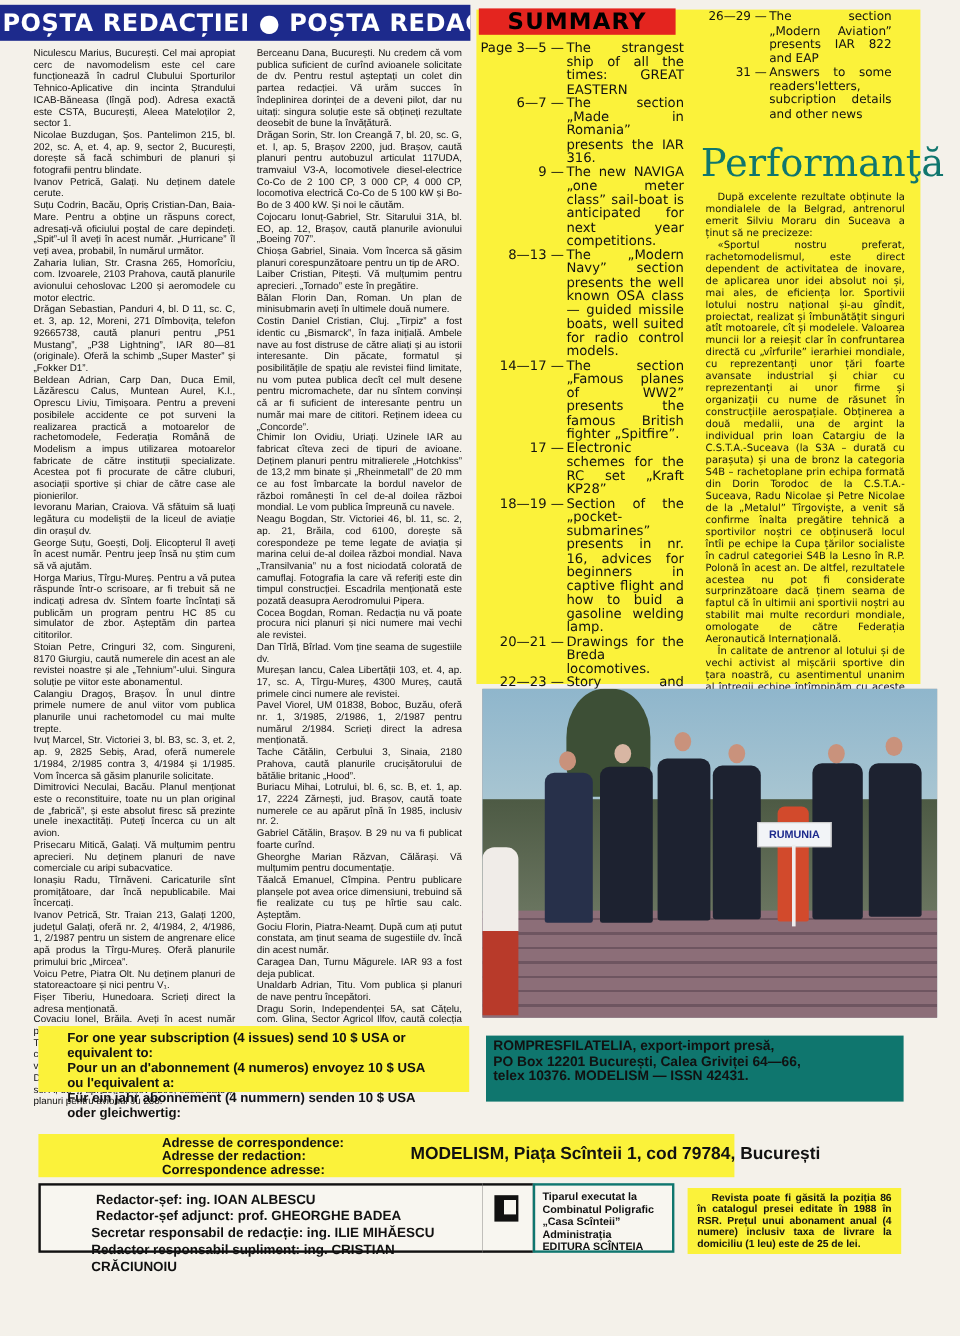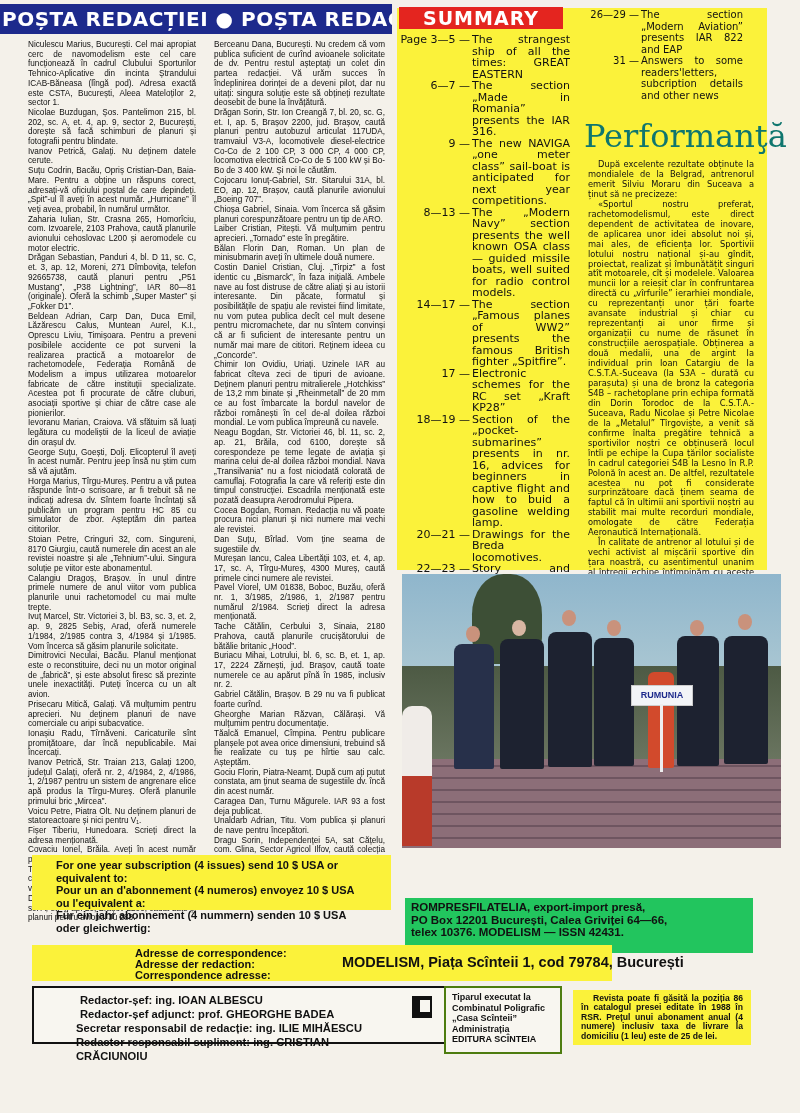--- a/index.html
+++ b/index.html
@@ -8,21 +8,21 @@
   
   .posta-header{left:0;top:4px;width:392px;height:30px;background:#1d2a8c;color:#fff;font-family:"DejaVu Sans",sans-serif;font-weight:bold;font-size:20px;line-height:30px;letter-spacing:0.5px;white-space:nowrap;overflow:hidden;}
   .posta-header span{display:inline-block;padding-left:2px;}
   .letters{top:40px;font-size:8.2px;line-height:9.7px;text-align:justify;}
   .letters p{margin:0;}
   .letters b{font-weight:normal;}
   .col1{left:28px;width:168px;}
   .col2{left:214px;width:171px;}
   
   .yellow-panel{left:397px;top:8px;width:370px;height:562px;background:#fbf23a;}
-  .summary-title{left:399px;top:7px;width:164px;height:22px;background:#e4251f;color:#ffffff;font-weight:bold;font-size:19px;line-height:22px;text-align:center;letter-spacing:1px;font-family:"DejaVu Sans",sans-serif;}
+  .summary-title{left:399px;top:7px;width:164px;height:22px;background:#e4251f;color:#000000;font-weight:bold;font-size:19px;line-height:22px;text-align:center;letter-spacing:1px;font-family:"DejaVu Sans",sans-serif;}
   .summary-list{left:400px;top:34px;width:170px;font-family:"DejaVu Sans",sans-serif;font-size:11px;line-height:11.5px;}
   .summary-item{display:flex;margin-bottom:0px;}
   .summary-item .pages{width:70px;flex:0 0 70px;text-align:right;white-space:nowrap;}
   .summary-item .desc{flex:1;text-align:justify;padding-left:2px;}
   .summary-list2{left:583px;top:9px;width:160px;font-family:"DejaVu Sans",sans-serif;font-size:10px;line-height:11.5px;}
   .summary-list2 .pages{width:56px;flex:0 0 56px;}
   .perf-title{left:584px;top:118px;font-family:"DejaVu Serif",serif;font-size:32px;line-height:36px;color:#0f766e;}
   .perf-body{left:588px;top:160px;width:166px;font-family:"DejaVu Sans",sans-serif;font-size:8.3px;line-height:9.95px;text-align:justify;}
   .perf-body p{margin:0;text-indent:10px;}
   
@@ -32,29 +32,29 @@
   .pavement{position:absolute;left:0;top:185px;width:100%;height:90px;background:repeating-linear-gradient(0deg,#8c6e78 0 10px,#6e5560 10px 12px),#8c6e78;}
   .tree{position:absolute;left:70px;top:0;width:70px;height:90px;border-radius:45% 45% 30% 30%;background:#3d4f36;}
   .person{position:absolute;background:#1d2230;border-radius:8px 8px 2px 2px;}
   .head{position:absolute;width:14px;height:16px;border-radius:50%;background:#c9927c;}
   .rumunia-sign{position:absolute;left:229px;top:111px;width:60px;height:19px;background:#f2f4f7;color:#1d2a8c;font-weight:bold;font-size:9px;line-height:19px;text-align:center;border:1px solid #ccc;}
   .sign-pole{position:absolute;left:258px;top:130px;width:3px;height:68px;background:#eee;}
   .child-red{position:absolute;left:246px;top:98px;width:26px;height:96px;background:#d24a2c;border-radius:6px 6px 2px 2px;}
   .child-left{position:absolute;left:0;top:132px;width:30px;height:140px;background:linear-gradient(#f0ece8 0 50%,#b83a2a 50%);border-radius:10px 10px 0 0;}
   
   .sub-box{left:32px;top:855px;width:359px;height:55px;background:#fbf23a;font-weight:bold;font-size:11px;line-height:12.5px;padding:4px 24px;box-sizing:border-box;}
-  .rompres-box{left:405px;top:898px;width:348px;height:55px;background:#22c55e;font-weight:bold;font-size:11.5px;line-height:12.5px;padding:3px 6px;box-sizing:border-box;}
+  .rompres-box{left:405px;top:863px;width:348px;height:55px;background:#0f766e;font-weight:bold;font-size:11.5px;line-height:12.5px;padding:3px 6px;box-sizing:border-box;}
   .addr-box{left:32px;top:945px;width:580px;height:36px;background:#fbf23a;font-weight:bold;}
   .addr-labels{position:absolute;left:103px;top:3px;font-size:11px;line-height:11px;}
   .addr-main{position:absolute;left:310px;top:9px;font-size:14.5px;white-space:nowrap;}
   .staff-box{left:32px;top:986px;width:372px;height:58px;border:2px solid #111;box-sizing:border-box;font-weight:bold;font-size:11.2px;line-height:14px;padding:5px 0 0 42px;background:#f8f6f0;}
   .logo-box{left:402px;top:986px;width:44px;height:58px;border:2px solid #111;border-left:none;box-sizing:border-box;background:#f8f6f0;}
   .logo-icon{position:absolute;left:10px;top:8px;width:20px;height:22px;background:#111;}
   .logo-icon:after{content:"";position:absolute;left:8px;top:4px;width:10px;height:12px;background:#f8f6f0;}
-  .print-box{left:444px;top:986px;width:118px;height:68px;border:2px solid #4d7c0f;box-sizing:border-box;font-weight:bold;font-size:9px;line-height:10.5px;padding:4px 6px;background:#f8f6f0;}
+  .print-box{left:444px;top:986px;width:118px;height:58px;border:2px solid #0f766e;box-sizing:border-box;font-weight:bold;font-size:9px;line-height:10.5px;padding:4px 6px;background:#f8f6f0;}
   .catalog-box{left:573px;top:990px;width:178px;height:55px;background:#fbf23a;font-weight:bold;font-size:8.6px;line-height:9.4px;padding:4px 8px;box-sizing:border-box;text-align:justify;}
   .ital-text{text-indent:12px;}
 </style>
 </head>
 <body>
 
 <div class="abs posta-header">
   <span>POȘTA REDACȚIEI ● POȘTA REDACȚIEI</span>
 </div>
 
@@ -65,42 +65,42 @@
     <p><b>Suțu Codrin,</b><span> Bacău, Opriș Cristian-Dan, Baia-Mare. Pentru a obține un răspuns corect, adresați-vă oficiului poștal de care depindeți. „Spit”-ul îl aveți în acest număr. „Hurricane” îl veți avea, probabil, în numărul următor.</span></p>
     <p><b>Zaharia Iulian,</b><span> Str. Crasna 265, Homorîciu, com. Izvoarele, 2103 Prahova, caută planurile avionului cehoslovac L200 și aeromodele cu motor electric.</span></p>
     <p><b>Drăgan Sebastian,</b><span> Panduri 4, bl. D 11, sc. C, et. 3, ap. 12, Moreni, 271 Dîmbovița, telefon 92665738, caută planuri pentru „P51 Mustang”, „P38 Lightning”, IAR 80—81 (originale). Oferă la schimb „Super Master” și „Fokker D1”.</span></p>
     <p><b>Beldean Adrian, Carp Dan, Duca Emil, Lăzărescu Calus, Muntean Aurel, K.I., Oprescu Liviu,</b><span> Timișoara. Pentru a preveni posibilele accidente ce pot surveni la realizarea practică a motoarelor de rachetomodele, Federația Română de Modelism a impus utilizarea motoarelor fabricate de către instituții specializate. Acestea pot fi procurate de către cluburi, asociații sportive și chiar de către case ale pionierilor.</span></p>
     <p><b>Ievoranu Marian,</b><span> Craiova. Vă sfătuim să luați legătura cu modeliștii de la liceul de aviație din orașul dv.</span></p>
     <p><b>George Suțu,</b><span> Goești, Dolj. Elicopterul îl aveți în acest număr. Pentru jeep însă nu știm cum să vă ajutăm.</span></p>
     <p><b>Horga Marius,</b><span> Tîrgu-Mureș. Pentru a vă putea răspunde într-o scrisoare, ar fi trebuit să ne indicați adresa dv. Sîntem foarte încîntați să publicăm un program pentru HC 85 cu simulator de zbor. Așteptăm din partea cititorilor.</span></p>
     <p><b>Stoian Petre,</b><span> Cringuri 32, com. Singureni, 8170 Giurgiu, caută numerele din acest an ale revistei noastre și ale „Tehnium”-ului. Singura soluție pe viitor este abonamentul.</span></p>
     <p><b>Calangiu Dragoș,</b><span> Brașov. În unul dintre primele numere de anul viitor vom publica planurile unui rachetomodel cu mai multe trepte.</span></p>
     <p><b>Ivuț Marcel,</b><span> Str. Victoriei 3, bl. B3, sc. 3, et. 2, ap. 9, 2825 Sebiș, Arad, oferă numerele 1/1984, 2/1985 contra 3, 4/1984 și 1/1985. Vom încerca să găsim planurile solicitate.</span></p>
-    <p><b>Dimitrovici Neculai,</b><span> Bacău. Planul menționat este o reconstituire, deci nu un motor original de „fabrică”, și este absolut firesc să prezinte unele inexactități. Puteți încerca cu un alt avion.</span></p>
+    <p><b>Dimitrovici Neculai,</b><span> Bacău. Planul menționat este o reconstituire, toate nu un plan original de „fabrică”, și este absolut firesc să prezinte unele inexactități. Puteți încerca cu un alt avion.</span></p>
     <p><b>Prisecaru Mitică,</b><span> Galați. Vă mulțumim pentru aprecieri. Nu deținem planuri de nave comerciale cu aripi subacvatice.</span></p>
     <p><b>Ionașiu Radu,</b><span> Tîrnăveni. Caricaturile sînt promițătoare, dar încă nepublicabile. Mai încercați.</span></p>
     <p><b>Ivanov Petrică,</b><span> Str. Traian 213, Galați 1200, județul Galați, oferă nr. 2, 4/1984, 2, 4/1986, 1, 2/1987 pentru un sistem de angrenare elice apă produs la Tîrgu-Mureș. Oferă planurile primului bric „Mircea”.</span></p>
     <p><b>Voicu Petre,</b><span> Piatra Olt. Nu deținem planuri de statoreactoare și nici pentru V₁.</span></p>
     <p><b>Fișer Tiberiu,</b><span> Hunedoara. Scrieți direct la adresa menționată.</span></p>
     <p><b>Covaciu Ionel,</b><span> Brăila. Aveți în acest număr planurile solicitate.</span></p>
     <p><b>Tătaru Vasile,</b><span> Iași. Nu deținem decît planurile crucișătorului „Elisabeta”, care în cursul anului viitor va împlini 100 de ani.</span></p>
     <p><b>Dinulescu Eduard,</b><span> Str. Muncitorilor 20, bl. B1, sc. A, et. 4, ap. 20, Brașov 2200, caută date și planuri pentru avionul Ju 288.</span></p>
   </div>
 <div class="abs letters col2" id="col2">
     <p><b>Berceanu Dana,</b><span> București. Nu credem că vom publica suficient de curînd avioanele solicitate de dv. Pentru restul așteptați un colet din partea redacției. Vă urăm succes în îndeplinirea dorinței de a deveni pilot, dar nu uitați: singura soluție este să obțineți rezultate deosebit de bune la învățătură.</span></p>
     <p><b>Drăgan Sorin,</b><span> Str. Ion Creangă 7, bl. 20, sc. G, et. I, ap. 5, Brașov 2200, jud. Brașov, caută planuri pentru autobuzul articulat 117UDA, tramvaiul V3-A, locomotivele diesel-electrice Co-Co de 2 100 CP, 3 000 CP, 4 000 CP, locomotiva electrică Co-Co de 5 100 kW și Bo-Bo de 3 400 kW. Și noi le căutăm.</span></p>
     <p><b>Cojocaru Ionuț-Gabriel,</b><span> Str. Sitarului 31A, bl. EO, ap. 12, Brașov, caută planurile avionului „Boeing 707”.</span></p>
     <p><b>Chioșa Gabriel,</b><span> Sinaia. Vom încerca să găsim planuri corespunzătoare pentru un tip de ARO.</span></p>
     <p><b>Laiber Cristian,</b><span> Pitești. Vă mulțumim pentru aprecieri. „Tornado” este în pregătire.</span></p>
     <p><b>Bălan Florin Dan,</b><span> Roman. Un plan de minisubmarin aveți în ultimele două numere.</span></p>
     <p><b>Costin Daniel Cristian,</b><span> Cluj. „Tirpiz” a fost identic cu „Bismarck”, în faza inițială. Ambele nave au fost distruse de către aliați și au istorii interesante. Din păcate, formatul și posibilitățile de spațiu ale revistei fiind limitate, nu vom putea publica decît cel mult desene pentru micromachete, dar nu sîntem convinși că ar fi suficient de interesante pentru un număr mai mare de cititori. Reținem ideea cu „Concorde”.</span></p>
     <p><b>Chimir Ion Ovidiu,</b><span> Uriați. Uzinele IAR au fabricat cîteva zeci de tipuri de avioane. Deținem planuri pentru mitralierele „Hotchkiss” de 13,2 mm binate și „Rheinmetall” de 20 mm ce au fost îmbarcate la bordul navelor de război românești în cel de-al doilea război mondial. Le vom publica împreună cu navele.</span></p>
     <p><b>Neagu Bogdan,</b><span> Str. Victoriei 46, bl. 11, sc. 2, ap. 21, Brăila, cod 6100, dorește să corespondeze pe teme legate de aviația și marina celui de-al doilea război mondial. Nava „Transilvania” nu a fost niciodată colorată de camuflaj. Fotografia la care vă referiți este din timpul construcției. Escadrila menționată este pozată deasupra Aerodromului Pipera.</span></p>
     <p><b>Cocea Bogdan,</b><span> Roman. Redacția nu vă poate procura nici planuri și nici numere mai vechi ale revistei.</span></p>
-    <p><b>Dan Suțu,</b><span> Bîrlad. Vom ține seama de sugestiile dv.</span></p>
+    <p><b>Dan Tîrlă,</b><span> Bîrlad. Vom ține seama de sugestiile dv.</span></p>
     <p><b>Mureșan Iancu,</b><span> Calea Libertății 103, et. 4, ap. 17, sc. A, Tîrgu-Mureș, 4300 Mureș, caută primele cinci numere ale revistei.</span></p>
     <p><b>Pavel Viorel,</b><span> UM 01838, Boboc, Buzău, oferă nr. 1, 3/1985, 2/1986, 1, 2/1987 pentru numărul 2/1984. Scrieți direct la adresa menționată.</span></p>
     <p><b>Tache Cătălin,</b><span> Cerbului 3, Sinaia, 2180 Prahova, caută planurile crucișătorului de bătălie britanic „Hood”.</span></p>
     <p><b>Buriacu Mihai,</b><span> Lotrului, bl. 6, sc. B, et. 1, ap. 17, 2224 Zărnești, jud. Brașov, caută toate numerele ce au apărut pînă în 1985, inclusiv nr. 2.</span></p>
     <p><b>Gabriel Cătălin,</b><span> Brașov. B 29 nu va fi publicat foarte curînd.</span></p>
     <p><b>Gheorghe Marian Răzvan,</b><span> Călărași. Vă mulțumim pentru documentație.</span></p>
     <p><b>Tăalcă Emanuel,</b><span> Cîmpina. Pentru publicare planșele pot avea orice dimensiuni, trebuind să fie realizate cu tuș pe hîrtie sau calc. Așteptăm.</span></p>
     <p><b>Gociu Florin,</b><span> Piatra-Neamț. După cum ați putut constata, am ținut seama de sugestiile dv. încă din acest număr.</span></p>
     <p><b>Caragea Dan,</b><span> Turnu Măgurele. IAR 93 a fost deja publicat.</span></p>
     <p><b>Unaldarb Adrian,</b><span> Titu. Vom publica și planuri de nave pentru începători.</span></p>

